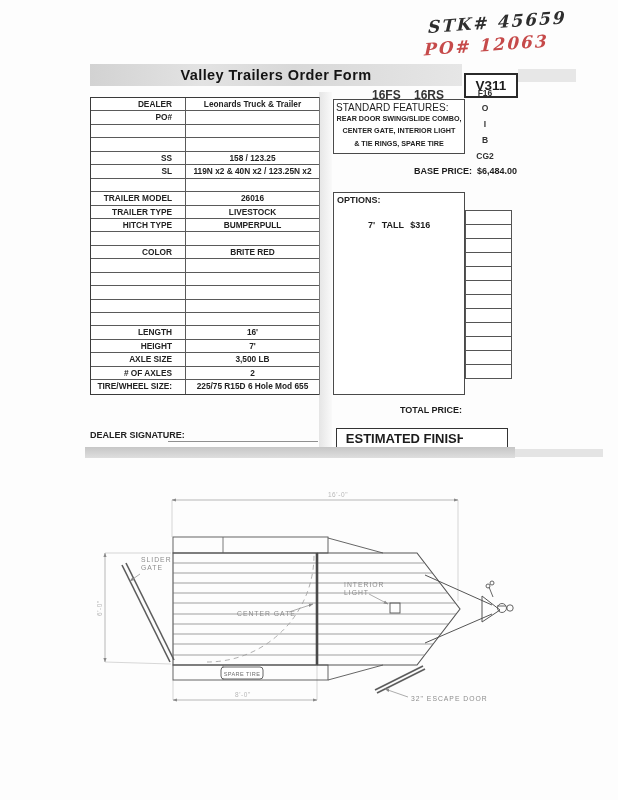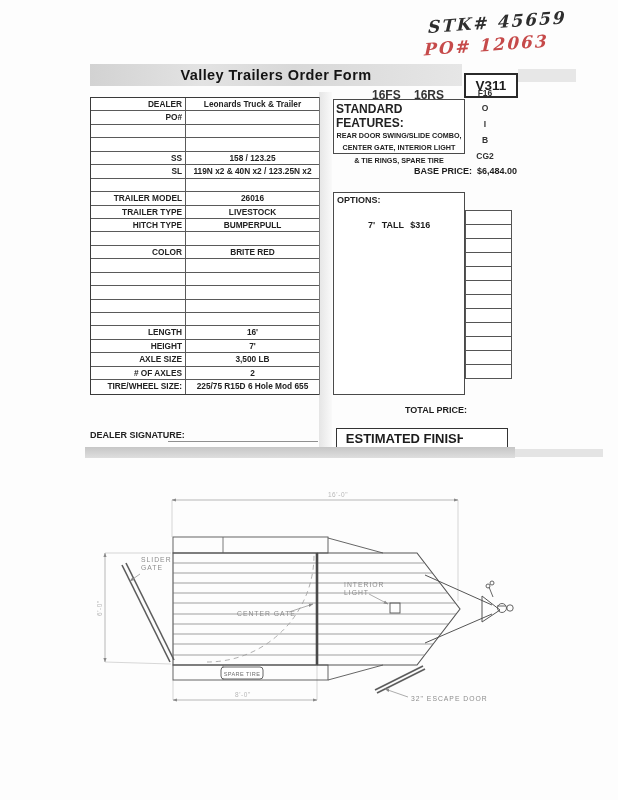--- a/index.html
+++ b/index.html
@@ -23,42 +23,42 @@
   .model-codes{left:372px;top:88px;font-size:12px;font-weight:bold;word-spacing:10px;color:#333;}
   .code-f16{left:470px;top:88px;width:30px;text-align:center;font-size:8.5px;font-weight:bold;color:#333;}
   .code-col{left:470px;top:100px;width:30px;text-align:center;font-size:8.5px;font-weight:bold;color:#333;}
   .code-col div{height:16px;line-height:16px;}
 
   
   .left-table{left:90px;top:97px;width:228px;border:1.5px solid #3a3a3a;background:#fff;}
   .trow{display:flex;height:13.45px;box-sizing:border-box;border-bottom:1px solid #5a5a5a;}
   .trow:last-child{border-bottom:none;}
   .tlabel{width:95px;box-sizing:border-box;border-right:1px solid #5a5a5a;text-align:right;
-    padding-right:3px;font-size:8.3px;font-weight:bold;line-height:13px;color:#222;
+    padding-right:13px;font-size:8.3px;font-weight:bold;line-height:13px;color:#222;
     white-space:nowrap;overflow:visible;}
   .tvalue{flex:1;text-align:center;font-size:8.3px;font-weight:bold;line-height:13px;color:#222;
     white-space:nowrap;}
 
   .sig-label{left:90px;top:430px;font-size:9px;font-weight:bold;color:#222;}
   .sig-line{left:168px;top:441px;width:150px;height:1px;background:#8f8f8f;}
 
   
   .divider-band{left:319px;top:92px;width:13px;height:358px;
     background:linear-gradient(90deg,rgba(200,200,200,.45),rgba(230,230,230,.15));}
   .features-box{left:333px;top:99px;width:130px;height:53px;border:1px solid #4a4a4a;background:#fff;}
-  .features-box .fhead{font-size:12px;font-weight:bold;padding:2px 0 0 2px;color:#222;}
+  .features-box .fhead{font-size:10px;font-weight:normal;padding:2px 0 0 2px;color:#222;}
   .features-box .fline{font-size:7.2px;font-weight:bold;text-align:center;line-height:12.4px;color:#222;}
   .base-price-label{left:398px;top:166px;width:74px;text-align:right;font-size:9px;font-weight:bold;}
   .base-price-value{left:477px;top:166px;font-size:9px;font-weight:bold;}
   .options-box{left:333px;top:192px;width:130px;height:201px;border:1px solid #4a4a4a;background:#fff;}
   .options-box .ohead{font-size:9px;font-weight:bold;padding:2px 0 0 3px;color:#222;}
   .option-line{left:368px;top:220px;font-size:9px;font-weight:bold;word-spacing:4px;}
   .ladder{left:465px;top:210px;width:45px;border:1px solid #555;border-bottom:none;background:#fff;}
   .ladder .cell{height:14px;box-sizing:border-box;border-bottom:1px solid #555;}
-  .total-price-label{left:395px;top:405px;width:72px;text-align:right;font-size:9px;font-weight:bold;}
+  .total-price-label{left:395px;top:405px;width:72px;text-align:center;font-size:9px;font-weight:bold;}
   .est-box{left:336px;top:428px;width:138px;height:18px;border:1.5px solid #333;background:#fff;
     display:flex;align-items:center;justify-content:center;font-size:13px;font-weight:bold;text-align:right;}
   .est-cell{left:463px;top:428px;width:44px;height:18px;border:1.5px solid #333;border-left:none;background:#fff;}
 
   .shadow-band{left:85px;top:447px;width:430px;height:11px;
     background:linear-gradient(180deg,#c6c6c6,#dedede);}
   .shadow-tail{left:515px;top:449px;width:88px;height:8px;background:#e4e4e4;}
 
   
   .drawing{left:93px;top:483px;}

